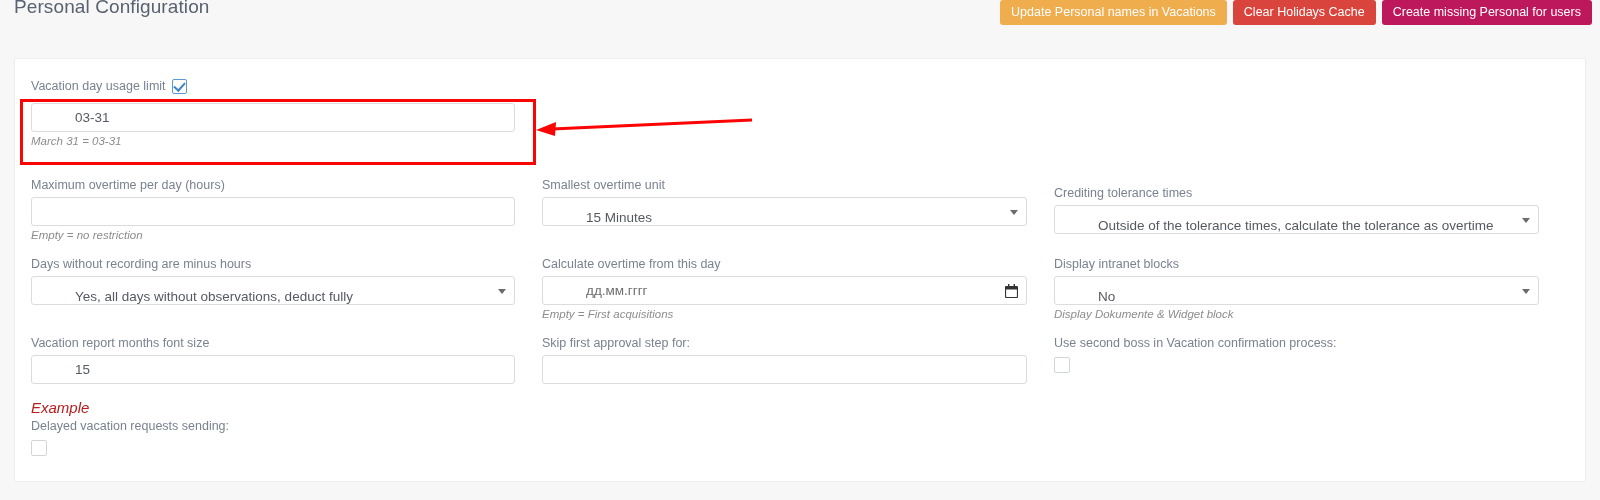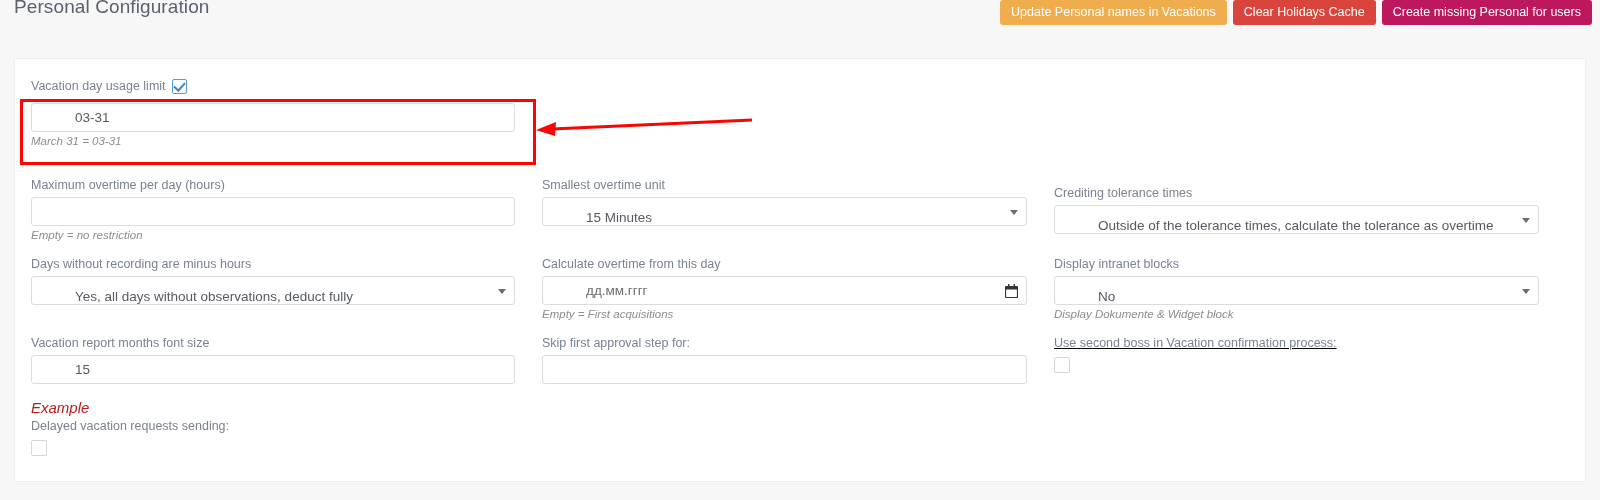--- a/index.html
+++ b/index.html
@@ -213,21 +213,21 @@
       <div class="hint-big">Example</div>
     </div>
 
     <div class="f" style="left:527px; top:277px; width:485px;">
       <div class="field-label">Skip first approval step for:</div>
       <div class="input">
         <span class="val placeholder"></span>
       </div>
     </div>
 
-    <div class="f" style="left:1039px; top:277px; width:485px;text-decoration:underline;">
+    <div class="f" style="left:1039px; top:277px; width:485px;">
       <div class="field-label">Use second boss in Vacation confirmation process:</div>
       <span class="cb cb-empty2"></span>
     </div>
 
     <div class="f" style="left:16px; top:360px; width:484px;">
       <div class="field-label">Delayed vacation requests sending:</div>
       <span class="cb cb-empty2"></span>
     </div>
 
   </div>

